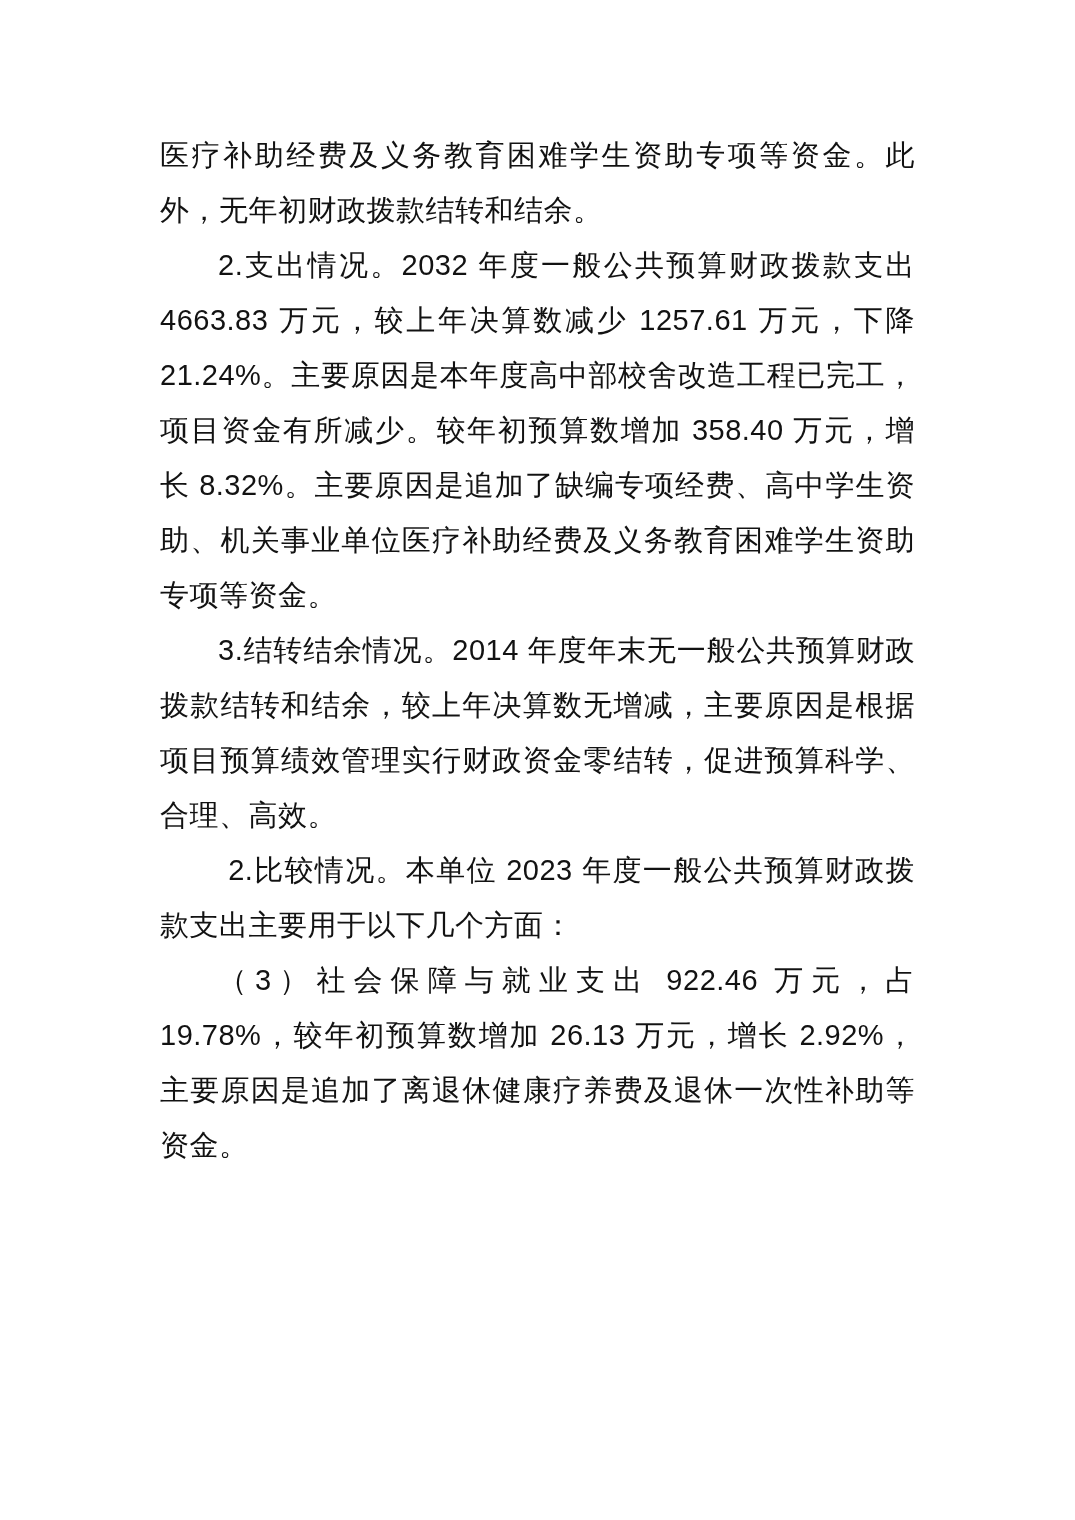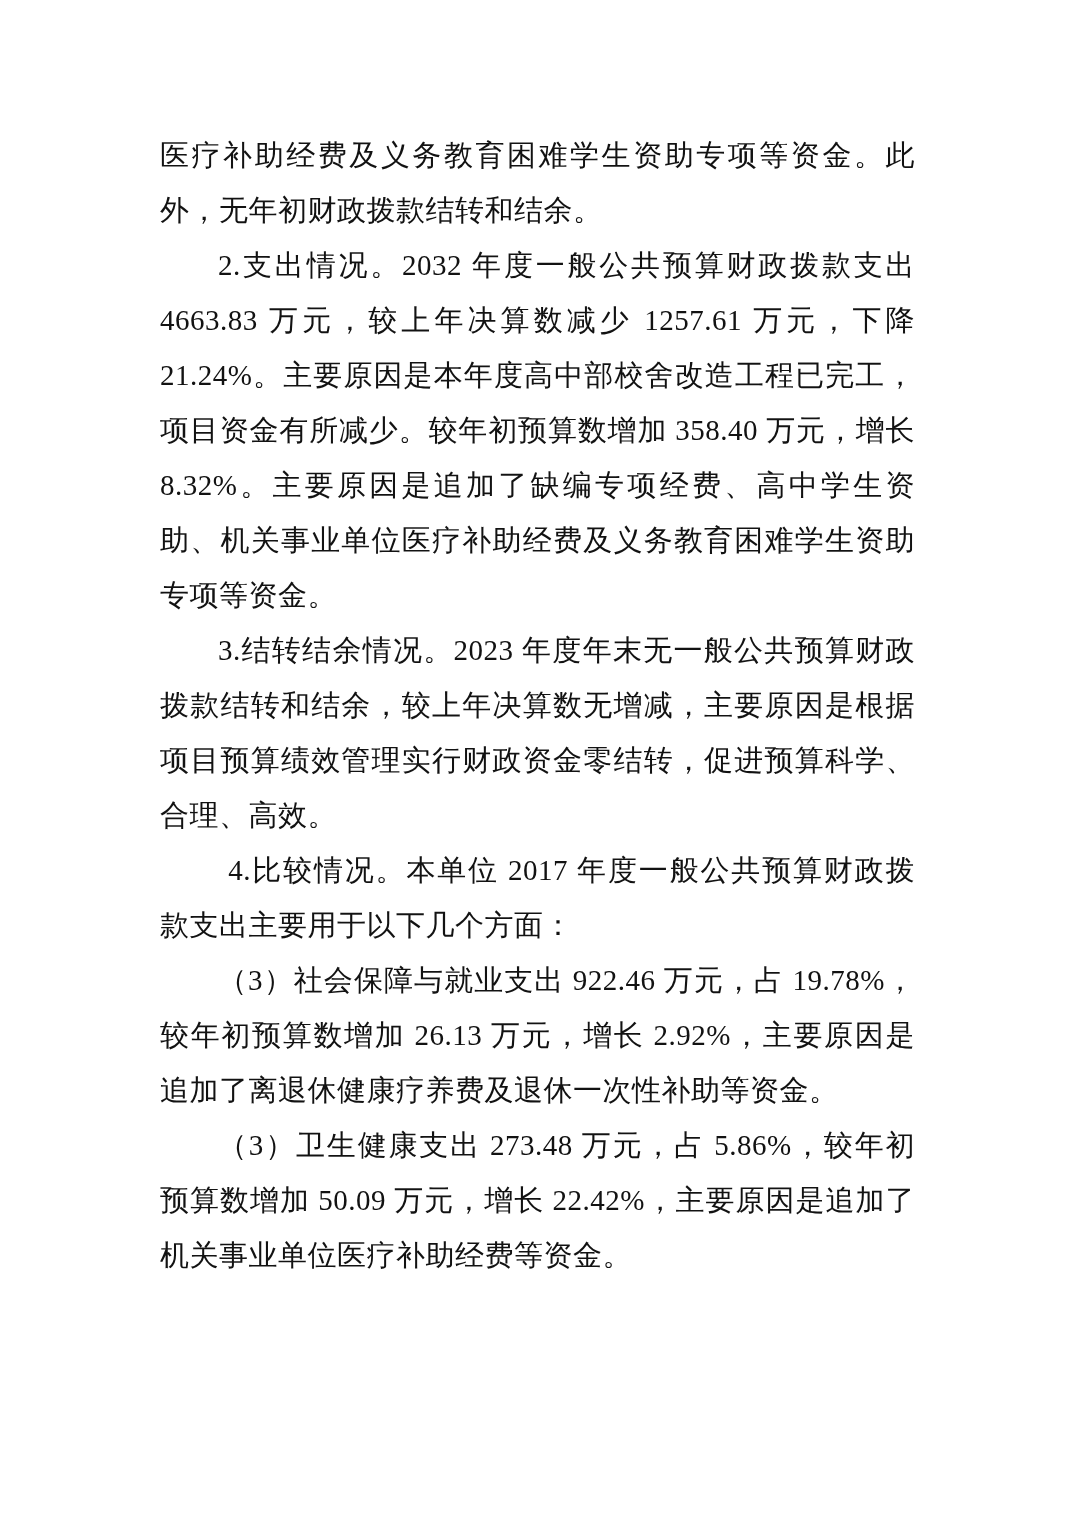--- a/index.html
+++ b/index.html
@@ -6,21 +6,21 @@
     margin: 0;
     padding: 0;
     background: #ffffff;
   }
   .page {
     position: relative;
     width: 1075px;
     height: 1404px;
     background: #ffffff;
     overflow: hidden;
-    font-family: Liberation Serif, serif;
+    font-family: Liberation Sans, sans-serif;
     color: #121212;
   }
   .text-block {
     position: absolute;
     left: 160px;
     top: 128px;
     width: 755px;
     font-size: 29px;
     line-height: 55px;
     text-align: justify;
@@ -47,21 +47,20 @@
   }
 </style>
 </head>
 <body>
 
 <div class="page">
 
   <div class="text-block">
     <p class="para-flush">医疗补助经费及义务教育困难学生资助专项等资金。此外，无年初财政拨款结转和结余。</p>
     <p class="para-indent">2.支出情况。2032 年度一般公共预算财政拨款支出 4663.83 万元，较上年决算数减少 1257.61 万元，下降 21.24%。主要原因是本年度高中部校舍改造工程已完工，项目资金有所减少。较年初预算数增加 358.40 万元，增长 8.32%。主要原因是追加了缺编专项经费、高中学生资助、机关事业单位医疗补助经费及义务教育困难学生资助专项等资金。</p>
-    <p class="para-indent">3.结转结余情况。2023 年度年末无一般公共预算财政拨款结转和结余，较上年决算数无增减，主要原因是根据项目预算绩效管理实行财政资金零结转，促进预算科学、合理、高效。</p>
-    <p class="para-indent-lg">4.比较情况。本单位 2017 年度一般公共预算财政拨款支出主要用于以下几个方面：</p>
+    <p class="para-indent">3.结转结余情况。2014 年度年末无一般公共预算财政拨款结转和结余，较上年决算数无增减，主要原因是根据项目预算绩效管理实行财政资金零结转，促进预算科学、合理、高效。</p>
+    <p class="para-indent-lg">2.比较情况。本单位 2023 年度一般公共预算财政拨款支出主要用于以下几个方面：</p>
     <p class="para-indent">（3）社会保障与就业支出 922.46 万元，占 19.78%，较年初预算数增加 26.13 万元，增长 2.92%，主要原因是追加了离退休健康疗养费及退休一次性补助等资金。</p>
-    <p class="para-indent">（3）卫生健康支出 273.48 万元，占 5.86%，较年初预算数增加 50.09 万元，增长 22.42%，主要原因是追加了机关事业单位医疗补助经费等资金。</p>
   </div>
 
   <div class="page-footer">– 3 –</div>
 
 </div>
 
 </body></html>

